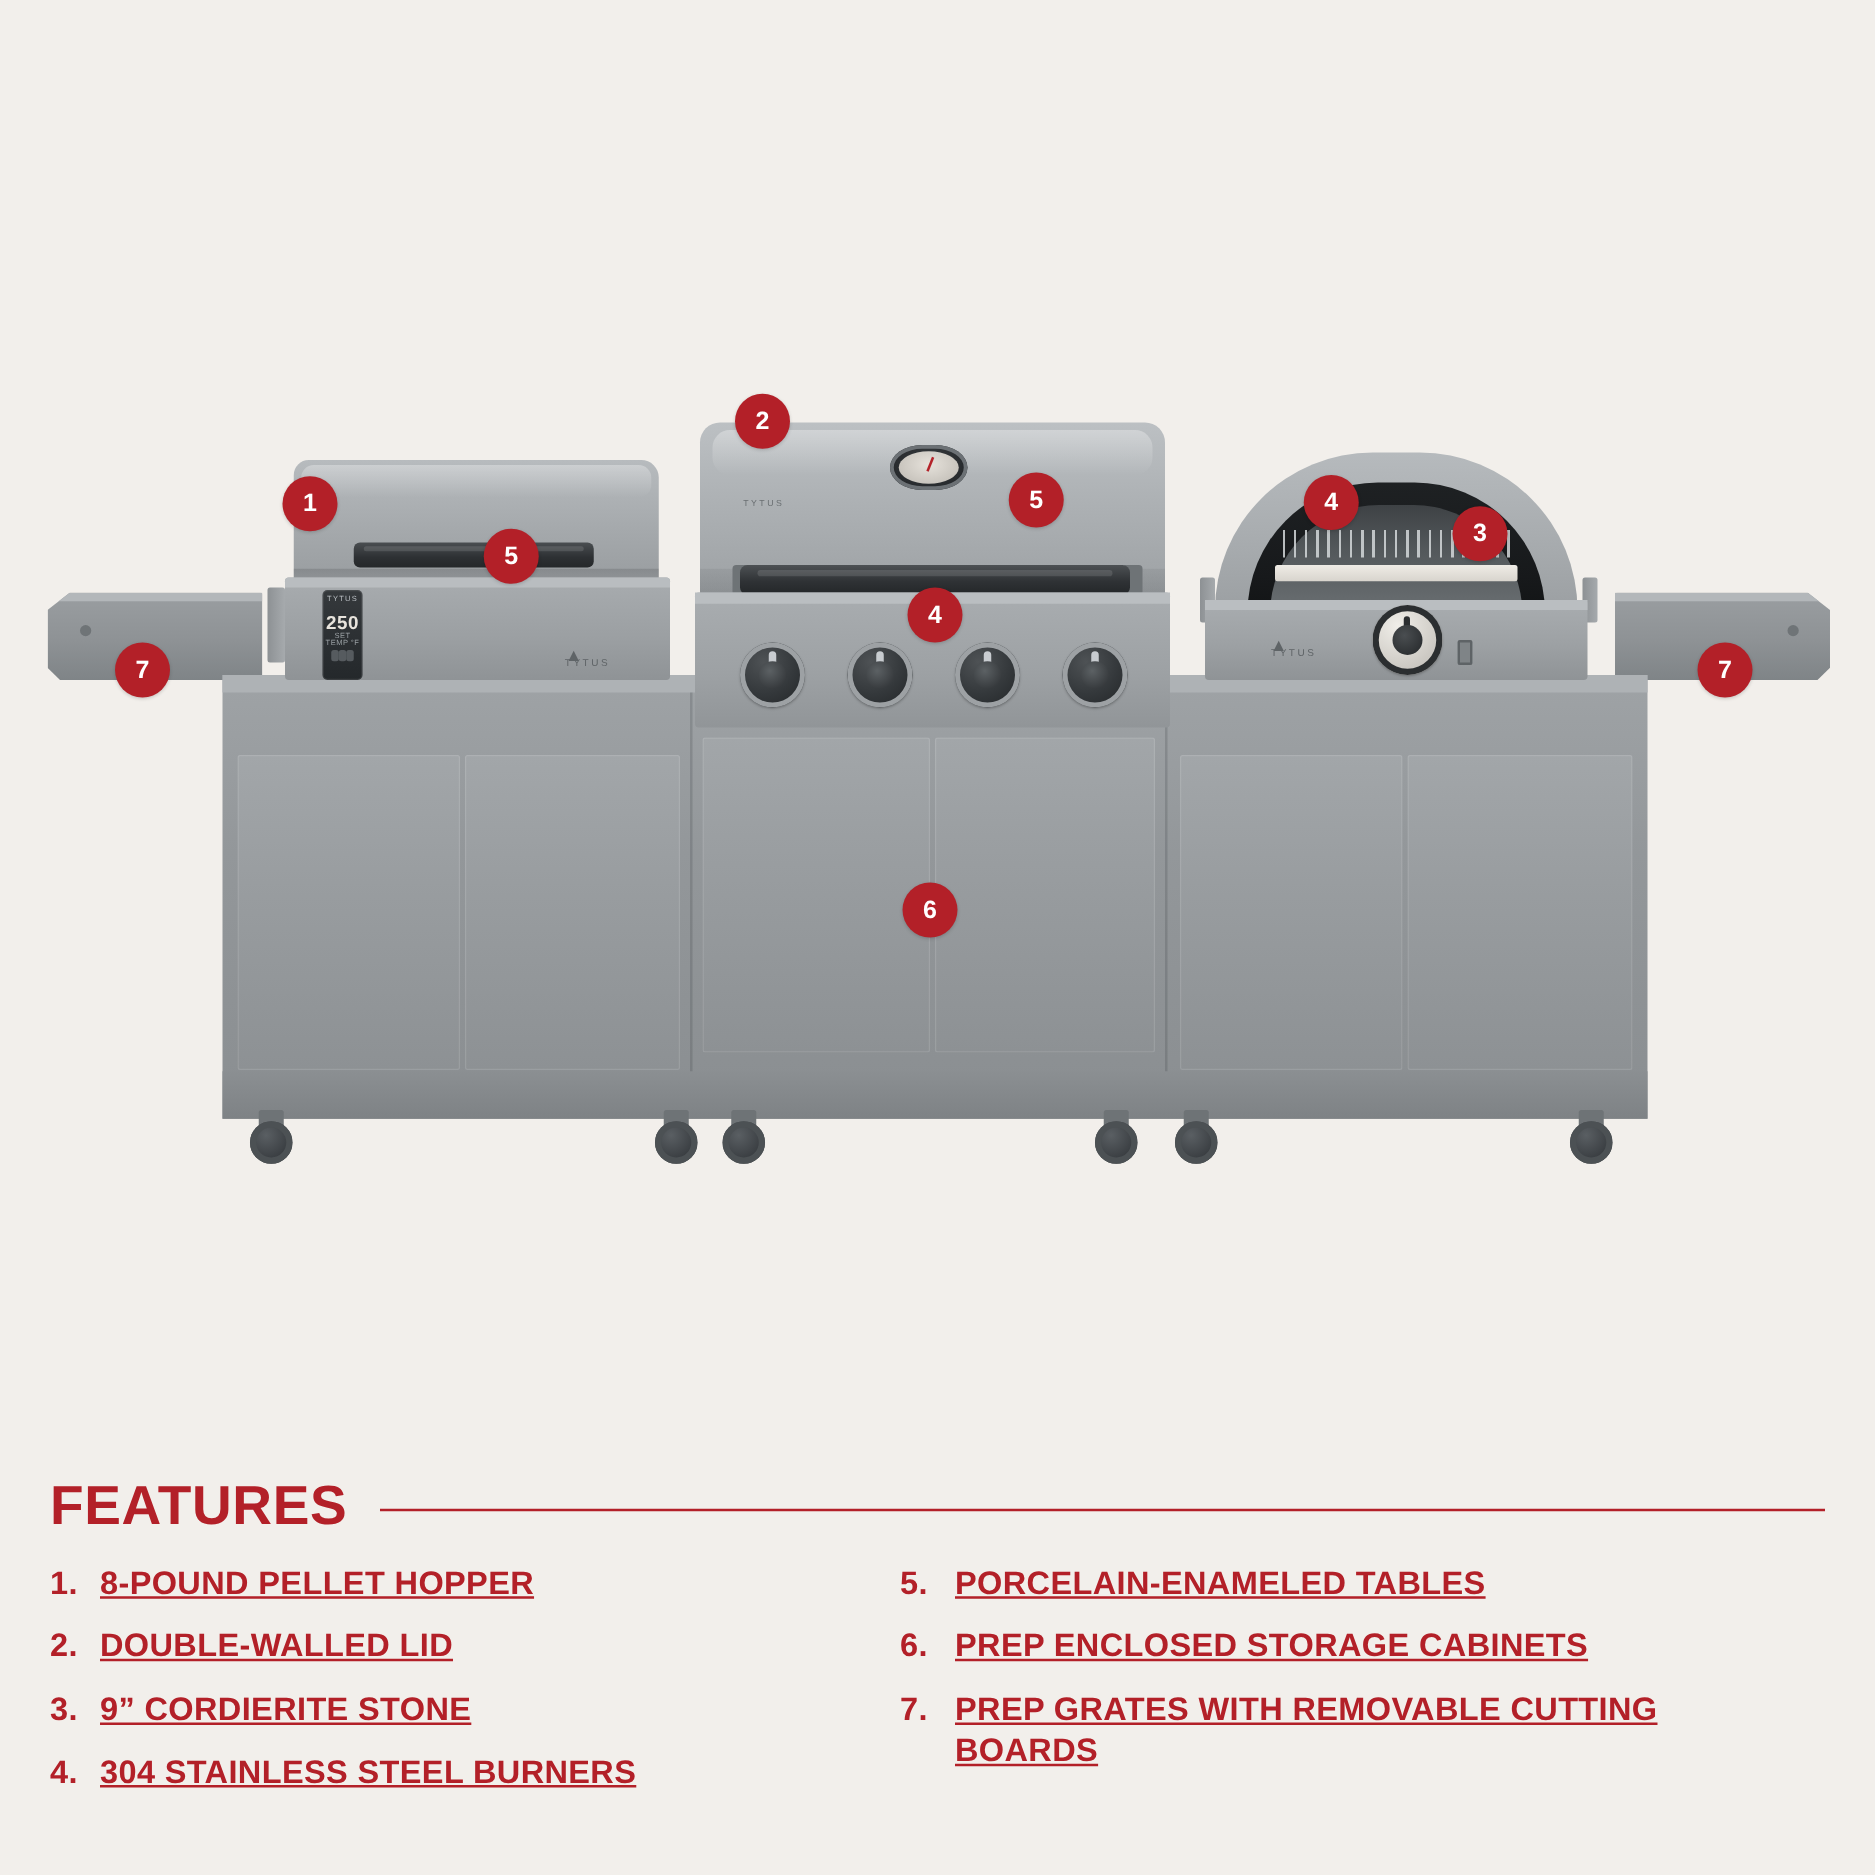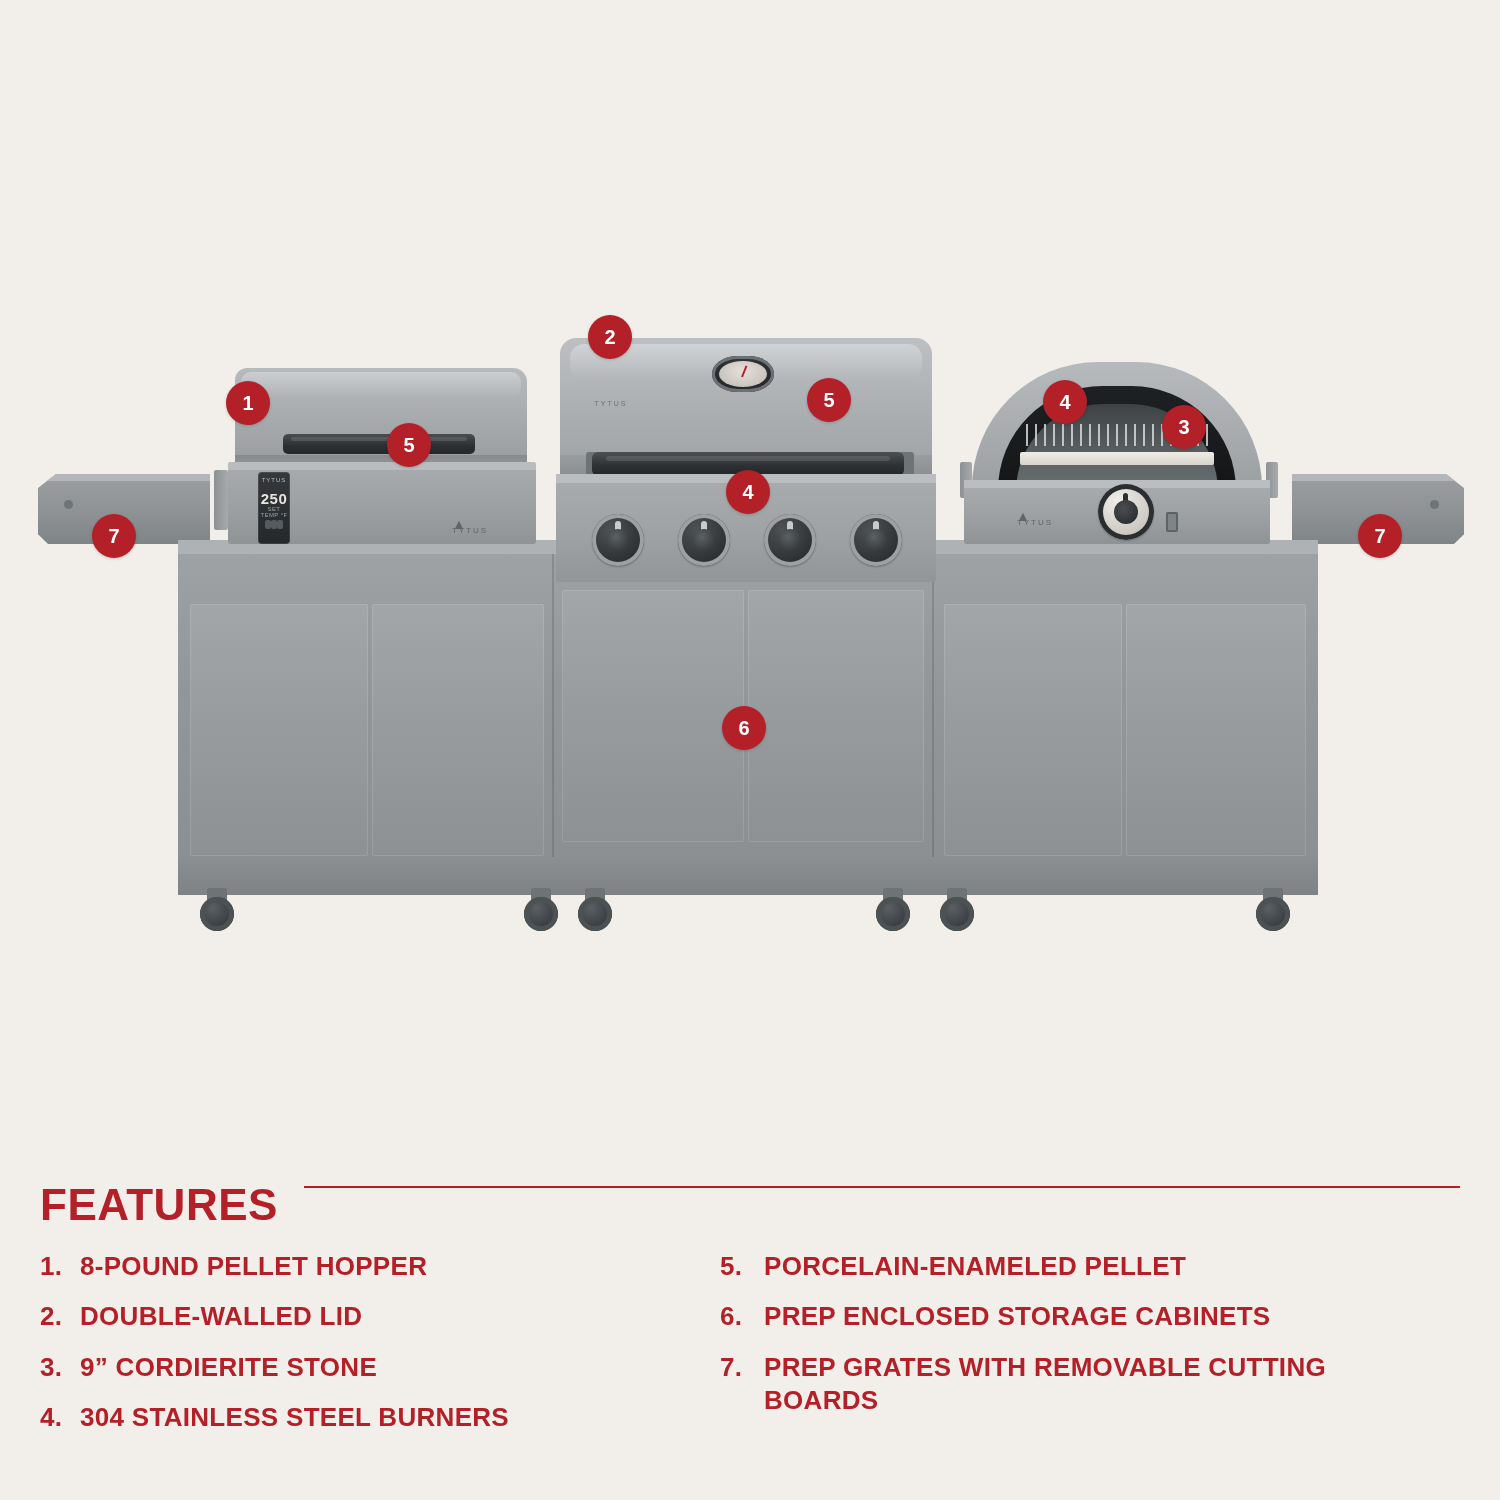--- a/index.html
+++ b/index.html
@@ -539,21 +539,21 @@
     left: 0;
     top: 1180px;
     width: 1500px;
     height: 320px;
   }
   .features-head {
     position: absolute;
     left: 40px;
     top: 0;
     display: flex;
-    align-items: flex-start;
+    align-items: center;
     width: 1420px;
   }
   .features-title {
     color: #b32028;
     font-size: 44px;
     font-weight: bold;
     letter-spacing: 0.5px;
     white-space: nowrap;
   }
   .features-rule {
@@ -582,20 +582,21 @@
     letter-spacing: 0.3px;
     line-height: 1.28;
     margin-bottom: 17px;
   }
   .feat-num {
     width: 40px;
     flex: none;
   }
   .feat-text {
     flex: 1;
+    text-decoration: underline;
   }
   .col-right .feat-num { width: 44px; }
 </style>
 </head>
 <body>
 
 <div class="stage">
 
   <div class="product">
 
@@ -779,21 +780,21 @@
         </div>
         <div class="feat-item">
           <span class="feat-num">4.</span>
           <span class="feat-text">304 STAINLESS STEEL BURNERS</span>
         </div>
       </div>
 
       <div class="feat-col col-right">
         <div class="feat-item">
           <span class="feat-num">5.</span>
-          <span class="feat-text">PORCELAIN-ENAMELED PELLET</span>
+          <span class="feat-text">PORCELAIN-ENAMELED TABLES</span>
         </div>
         <div class="feat-item">
           <span class="feat-num">6.</span>
           <span class="feat-text">PREP ENCLOSED STORAGE CABINETS</span>
         </div>
         <div class="feat-item">
           <span class="feat-num">7.</span>
           <span class="feat-text">PREP GRATES WITH REMOVABLE CUTTING BOARDS</span>
         </div>
       </div>

